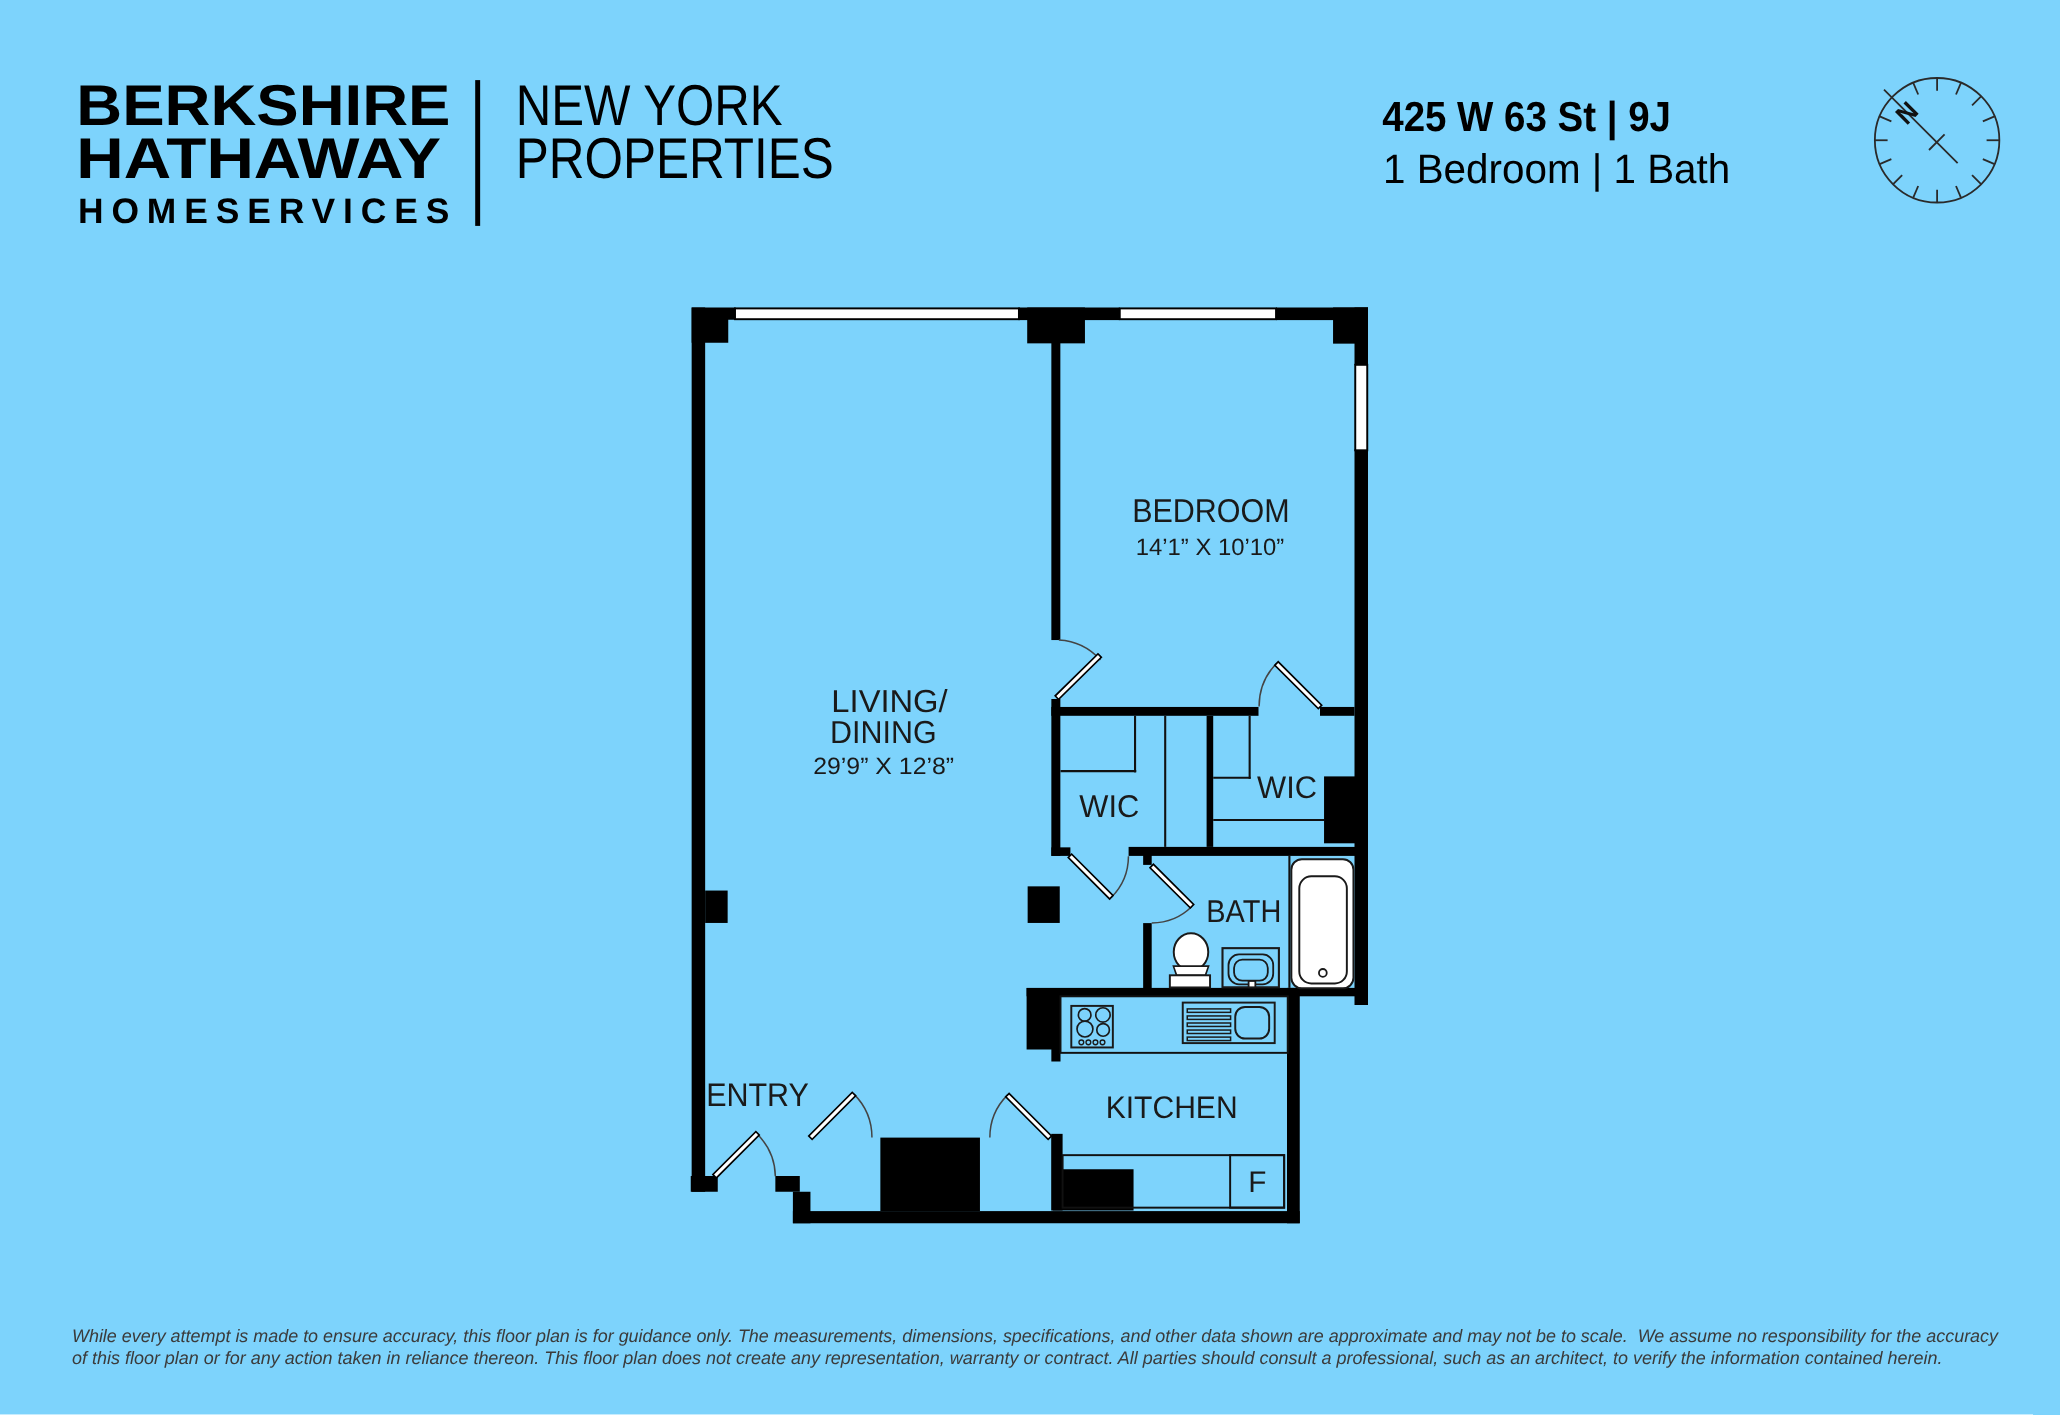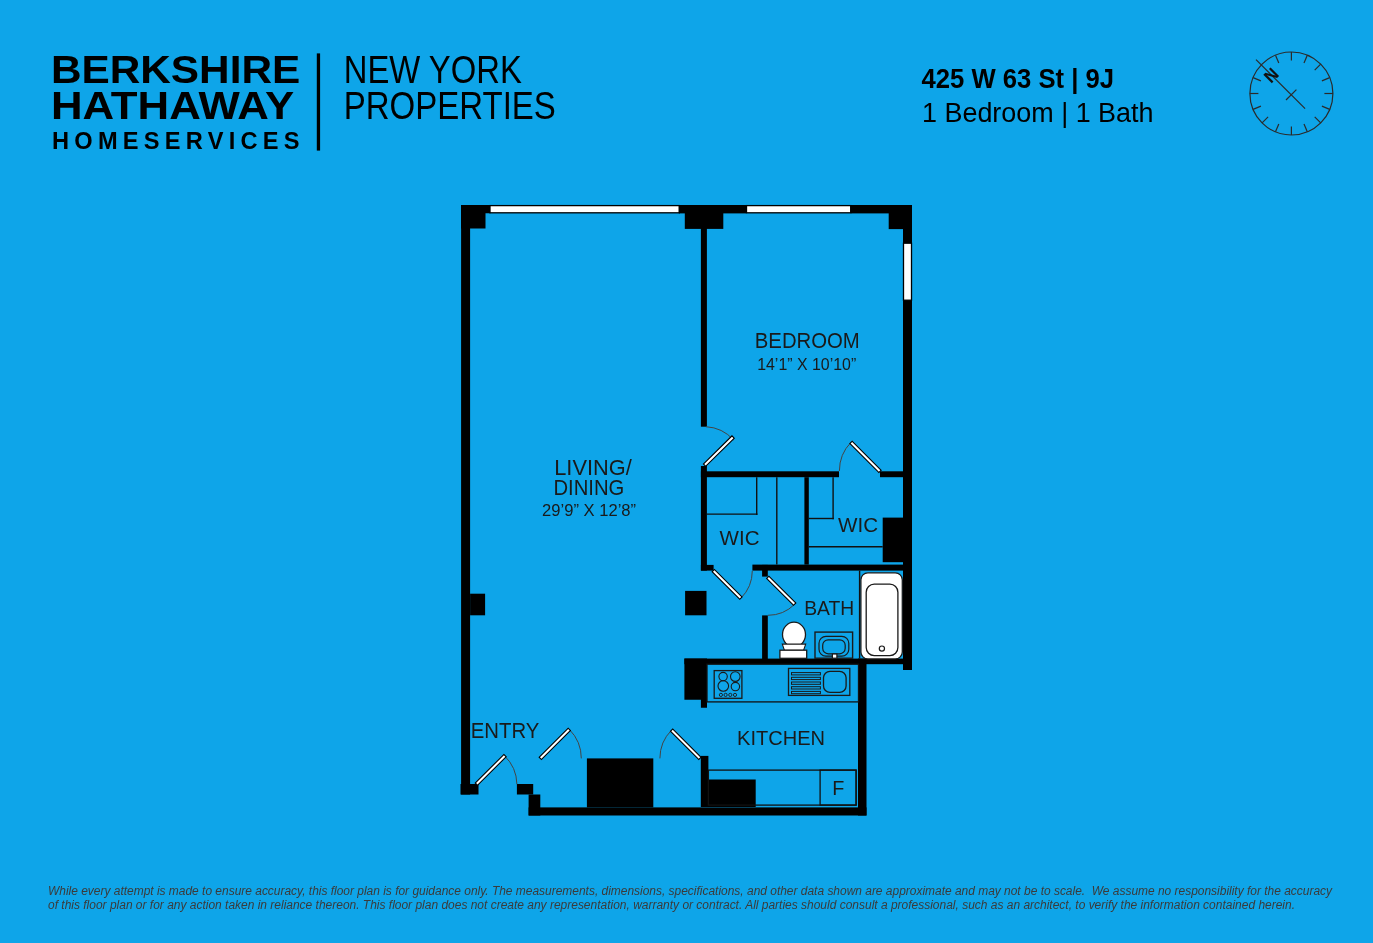--- a/index.html
+++ b/index.html
@@ -1,16 +1,16 @@
 <!DOCTYPE html>
 <html><head>
 <meta charset="utf-8">
 <style>
   html,body{margin:0;padding:0;background:#fff;}
-  #page{position:relative;width:1373px;height:943px;background:#0ea5e9;overflow:hidden;}
+  #page{position:relative;width:1373px;height:943px;background:#7dd3fc;overflow:hidden;}
   svg text{font-family:"Liberation Sans",sans-serif;}
 </style>
 </head>
 <body>
 <div id="page">
 <svg width="1373" height="943" viewBox="0 0 1373 943" xmlns="http://www.w3.org/2000/svg">
 <g fill="#000">
 
 <text x="50.9" y="83" font-size="38.4" font-weight="bold" textLength="249.4" lengthAdjust="spacingAndGlyphs">BERKSHIRE</text>
 

